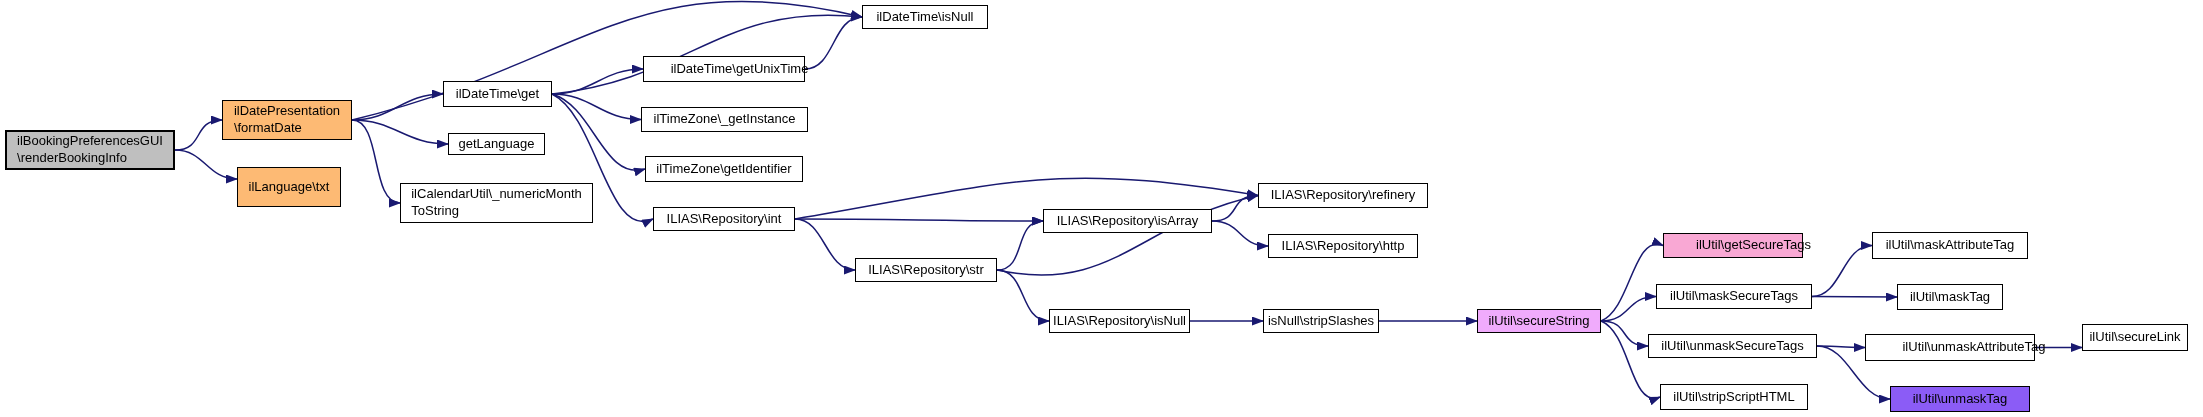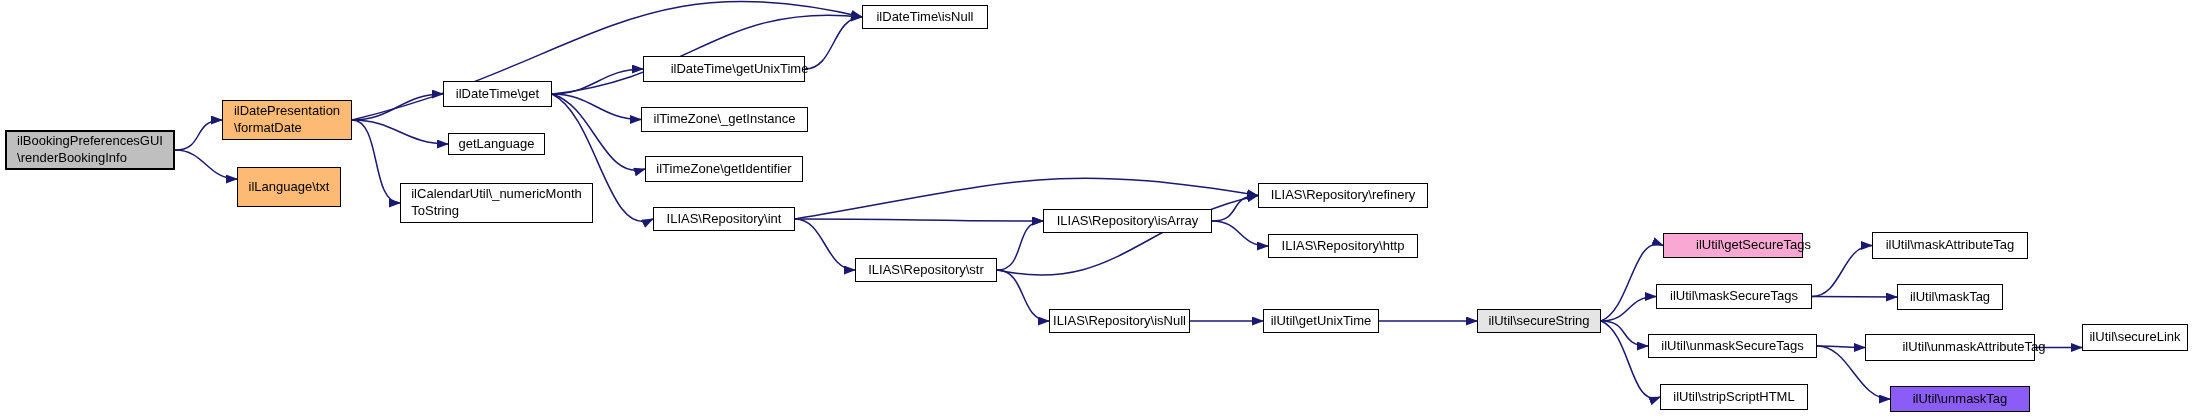--- a/index.html
+++ b/index.html
@@ -93,22 +93,22 @@
       <div class="node" style="left: 862px; top: 5px; width: 126px; height: 24px; border-color: rgb(0, 0, 0); background: rgb(255, 255, 255);">ilDateTime\isNull</div>
       <div class="node" style="left: 643px; top: 56px; width: 162px; height: 26px; border-color: rgb(0, 0, 0); background: rgb(255, 255, 255); padding-left: 31px;">ilDateTime\getUnixTime</div>
       <div class="node" style="left: 641px; top: 107px; width: 167px; height: 25px; border-color: rgb(0, 0, 0); background: rgb(255, 255, 255);">ilTimeZone\_getInstance</div>
       <div class="node" style="left: 645px; top: 156px; width: 158px; height: 26px; border-color: rgb(0, 0, 0); background: rgb(255, 255, 255);">ilTimeZone\getIdentifier</div>
       <div class="node" style="left: 653px; top: 207px; width: 142px; height: 24px; border-color: rgb(0, 0, 0); background: rgb(255, 255, 255);">ILIAS\Repository\int</div>
       <div class="node" style="left: 855px; top: 258px; width: 142px; height: 24px; border-color: rgb(0, 0, 0); background: rgb(255, 255, 255);">ILIAS\Repository\str</div>
       <div class="node" style="left: 1043px; top: 209px; width: 169px; height: 24px; border-color: rgb(0, 0, 0); background: rgb(255, 255, 255);">ILIAS\Repository\isArray</div>
       <div class="node" style="left: 1258px; top: 183px; width: 170px; height: 25px; border-color: rgb(0, 0, 0); background: rgb(255, 255, 255);">ILIAS\Repository\refinery</div>
       <div class="node" style="left: 1268px; top: 234px; width: 150px; height: 24px; border-color: rgb(0, 0, 0); background: rgb(255, 255, 255);">ILIAS\Repository\http</div>
       <div class="node" style="left: 1049px; top: 309px; width: 141px; height: 24px; border-color: rgb(0, 0, 0); background: rgb(255, 255, 255);">ILIAS\Repository\isNull</div>
-      <div class="node" style="left: 1263px; top: 309px; width: 116px; height: 24px; border-color: rgb(0, 0, 0); background: rgb(255, 255, 255);">ilUtil\getUnixTime</div>
-      <div class="node" style="left: 1477px; top: 309px; width: 124px; height: 24px; border-color: rgb(0, 0, 0); background: #e5e5e5;">ilUtil\secureString</div>
+      <div class="node" style="left: 1263px; top: 309px; width: 116px; height: 24px; border-color: rgb(0, 0, 0); background: rgb(255, 255, 255);">isNull\stripSlashes</div>
+      <div class="node" style="left: 1477px; top: 309px; width: 124px; height: 24px; border-color: rgb(0, 0, 0); background: #f0abfc;">ilUtil\secureString</div>
       <div class="node" style="left: 1663px; top: 233px; width: 140px; height: 25px; border-color: rgb(0, 0, 0); background: #f9a8d4; padding-left: 41px;">ilUtil\getSecureTags</div>
       <div class="node" style="left: 1656px; top: 284px; width: 156px; height: 25px; border-color: rgb(0, 0, 0); background: rgb(255, 255, 255);">ilUtil\maskSecureTags</div>
       <div class="node" style="left: 1648px; top: 334px; width: 169px; height: 24px; border-color: rgb(0, 0, 0); background: rgb(255, 255, 255);">ilUtil\unmaskSecureTags</div>
       <div class="node" style="left: 1660px; top: 384px; width: 148px; height: 26px; border-color: rgb(0, 0, 0); background: rgb(255, 255, 255);">ilUtil\stripScriptHTML</div>
       <div class="node" style="left: 1872px; top: 232px; width: 156px; height: 27px; border-color: rgb(0, 0, 0); background: rgb(255, 255, 255);">ilUtil\maskAttributeTag</div>
       <div class="node" style="left: 1897px; top: 284px; width: 106px; height: 26px; border-color: rgb(0, 0, 0); background: rgb(255, 255, 255);">ilUtil\maskTag</div>
       <div class="node" style="left: 1865px; top: 334px; width: 170px; height: 27px; border-color: rgb(0, 0, 0); background: rgb(255, 255, 255); padding-left: 48px;">ilUtil\unmaskAttributeTag</div>
       <div class="node" style="left: 1890px; top: 386px; width: 140px; height: 26px; border-color: rgb(0, 0, 0); background: #8b5cf6;">ilUtil\unmaskTag</div>
       <div class="node" style="left: 2082px; top: 324px; width: 106px; height: 27px; border-color: rgb(0, 0, 0); background: rgb(255, 255, 255);">ilUtil\secureLink</div>
     </div>

